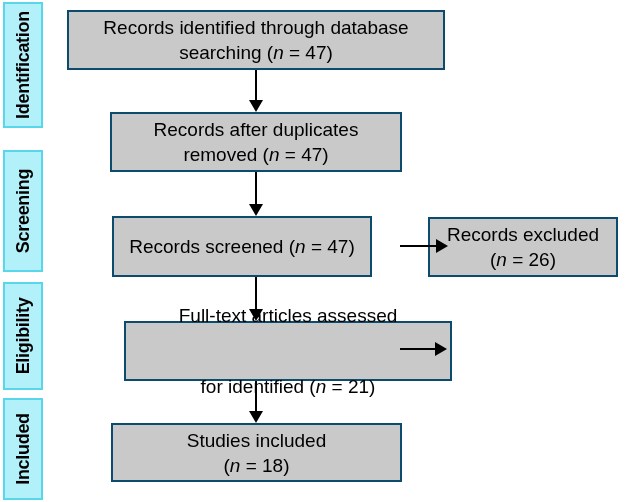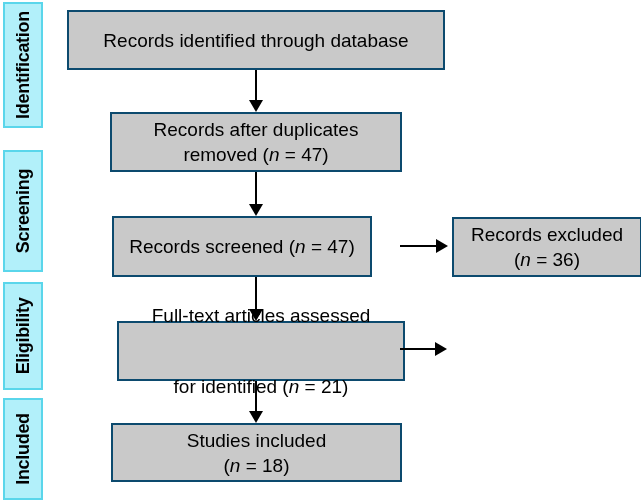--- a/index.html
+++ b/index.html
@@ -51,22 +51,22 @@
     align-items: center;
     justify-content: center;
     text-align: center;
     font-size: 19px;
     line-height: 25px;
   }
   .node .nvar { font-style: italic; }
   #box-identified        { left: 67px;  top: 10px;  width: 378px; height: 60px; }
   #box-duplicates        { left: 110px; top: 112px; width: 292px; height: 60px; }
   #box-screened          { left: 112px; top: 216px; width: 260px; height: 61px; }
-  #box-records-excluded  { left: 452px; top: 217px; width: 190px; height: 60px; }
-  #box-fulltext-assessed { left: 117px; top: 321px; width: 288px; height: 60px; gap: 46px; }
+  #box-records-excluded  { left: 428px; top: 217px; width: 190px; height: 60px; }
+  #box-fulltext-assessed { left: 124px; top: 321px; width: 328px; height: 60px; gap: 46px; }
   #box-fulltext-excluded { left: 447px; top: 320px; width: 171px; height: 82px; }
   #box-studies-included  { left: 111px; top: 423px; width: 291px; height: 59px; }
 
   
   .arrow-v { position: absolute; width: 14px; }
   .arrow-v .shaft {
     position: absolute; left: 6px; top: 0; width: 2px; bottom: 11px;
     background: #000000;
   }
   .arrow-v .head {
@@ -107,34 +107,35 @@
     </div>
   <div class="stage" id="stage-eligibility">
       <span>Eligibility</span>
     </div>
   <div class="stage" id="stage-included">
       <span>Included</span>
     </div>
 
   <div class="node" id="box-identified">
     <div class="line"><span>Records identified through database</span></div>
+    <div class="line"><span>searching (</span><i class="nvar">n</i><span> = 47)</span></div>
   </div>
 
   <div class="node" id="box-duplicates">
     <div class="line"><span>Records after duplicates</span></div>
     <div class="line"><span>removed (</span><i class="nvar">n</i><span> = 47)</span></div>
   </div>
 
   <div class="node" id="box-screened">
     <div class="line"><span>Records screened (</span><i class="nvar">n</i><span> = 47)</span></div>
   </div>
 
   <div class="node" id="box-records-excluded">
     <div class="line"><span>Records excluded</span></div>
-    <div class="line"><span>(</span><i class="nvar">n</i><span> = 36)</span></div>
+    <div class="line"><span>(</span><i class="nvar">n</i><span> = 26)</span></div>
   </div>
 
   <div class="node" id="box-fulltext-assessed">
     <div class="line"><span>Full-text articles assessed</span></div>
     <div class="line"><span>for identified (</span><i class="nvar">n</i><span> = 21)</span></div>
   </div>
 
 
   <div class="node" id="box-studies-included">
     <div class="line"><span>Studies included</span></div>

